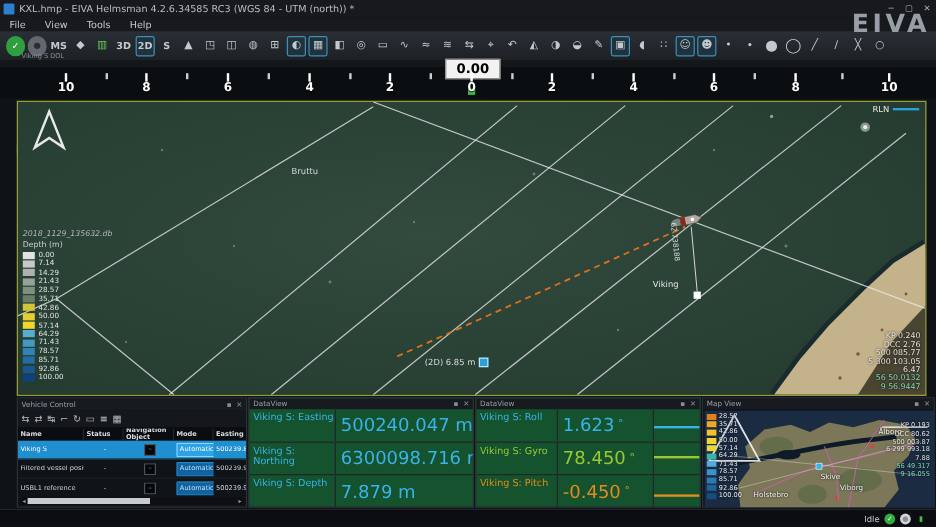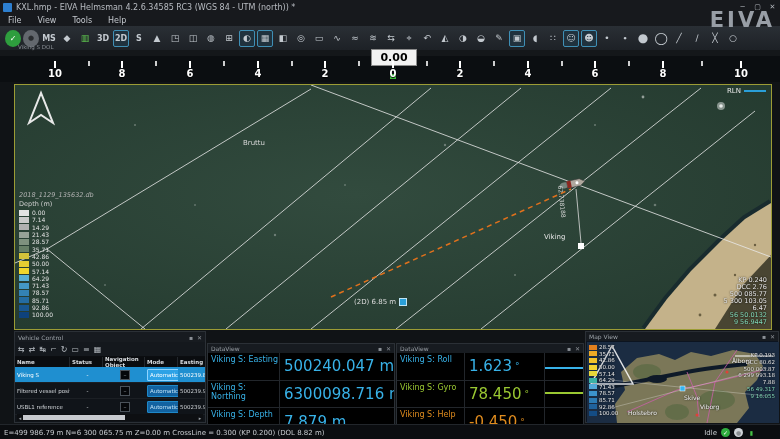--- a/index.html
+++ b/index.html
@@ -72,21 +72,21 @@
   .vcrow.sel{background:#1f8fd0;color:#fff;}
   .vcc{flex:0 0 auto;padding-left:2px;box-sizing:border-box;white-space:nowrap;overflow:hidden;}
   .vcbox{width:8px;height:8px;background:#05070a;border:1px solid #4a525a;color:#8a9096;font-size:6px;line-height:7px;text-align:center;margin:auto;}
   .vcbtn{width:32px;height:10px;font-size:5.5px;display:flex;align-items:center;justify-content:center;border-radius:1px;
          background:#1262a0;border:1px solid #1e88c8;color:#bfe2f6;}
   .sel .vcbtn{background:#2da2e6;border-color:#8fd4ff;color:#fff;}
   #vc-scroll{position:absolute;left:2px;right:2px;bottom:1px;height:7px;background:#0d0f12;display:flex;align-items:center;}
   #vc-scroll .arr{font-size:5px;color:#9aa0a6;width:6px;text-align:center;}
   #vc-thumb{height:5px;width:55%;background:#c8cbd0;}
   
-  .dv{background:#000000;margin-top:12px;}
+  .dv{background:#14532d;}
   #dv1{left:207px;top:331px;width:188px;height:92px;}
   #dv2{left:396px;top:331px;width:188px;height:92px;}
   .dvbody{display:flex;flex-direction:column;height:82px;}
   .dvrow{flex:1;display:flex;align-items:center;border-bottom:1px solid #22262b;overflow:hidden;}
   .dvrow:last-child{border-bottom:none;}
   .dvlab{width:72px;flex:0 0 auto;font-size:8px;padding:2px 0 0 3px;align-self:flex-start;border-right:1px solid #22262b;height:100%;box-sizing:border-box;}
   .dvval{font-size:15px;padding-left:4px;white-space:nowrap;}
   .dvunit{font-size:9px;margin-left:3px;}
   .dvspark{margin-left:auto;width:38px;height:100%;border-left:1px solid #22262b;position:relative;flex:0 0 auto;}
   .dvline{position:absolute;left:0;width:100%;height:2px;}
@@ -96,21 +96,21 @@
   #mv-scale{left:3px;top:12px;}
   .mvsr{display:flex;align-items:center;height:6.6px;}
   .mvsb{width:8px;height:5px;margin-right:2px;flex:0 0 auto;}
   .mvst{font-size:5.5px;color:#eaeaea;text-shadow:0 0 2px #000;}
   #mv-tri{left:8px;top:16px;}
   #mv-cities span{position:absolute;font-size:6px;color:#f2f2f2;text-shadow:0 0 2px #000;white-space:nowrap;}
   #mv-info{right:3px;top:20px;text-align:right;font-size:5.5px;line-height:6.8px;text-shadow:0 0 2px #000;}
   
   #statusbar{left:0;top:424px;width:780px;height:15px;background:#0b0d10;border-top:1px solid #22262b;display:flex;align-items:center;}
   #status-text{font-size:7px;color:#c8ccd0;padding-left:4px;}
-  #status-right{margin-left:auto;display:flex;align-items:center;gap:4px;padding-right:24px;}
+  #status-right{margin-left:auto;display:flex;align-items:center;gap:4px;padding-right:8px;}
   #idle{font-size:7px;color:#c8ccd0;}
   .sic{width:9px;height:9px;border-radius:50%;display:flex;align-items:center;justify-content:center;font-size:6px;}
 </style>
 </head>
 <body>
 
 <div id="titlebar" class="abs">
   <span id="appicon"></span>
   <span>KXL.hmp - EIVA Helmsman 4.2.6.34585 RC3 (WGS 84 - UTM (north)) *</span>
   <span id="wincontrols">
@@ -435,21 +435,21 @@
       </div>
       <div class="dvrow">
         <div class="dvlab" style="color: rgb(154, 200, 50); width: 68px;">Viking S: Gyro</div>
         <div class="dvval" style="color: rgb(154, 200, 50);">78.450</div>
         <span class="dvunit" style="color: rgb(154, 200, 50);">°</span>
         <div class="dvspark">
           <div class="dvline" style="background: rgb(154, 200, 50); top: 11px;"></div>
         </div>
       </div>
       <div class="dvrow">
-        <div class="dvlab" style="color: rgb(224, 140, 30); width: 68px;">Viking S: Help</div>
+        <div class="dvlab" style="color: rgb(224, 140, 30); width: 68px;">Viking S: Pitch</div>
         <div class="dvval" style="color: rgb(224, 140, 30);">-0.450</div>
         <span class="dvunit" style="color: rgb(224, 140, 30);">°</span>
         <div class="dvspark">
           <div class="dvline" style="background: rgb(224, 140, 30); top: 16px;"></div>
         </div>
       </div>
     </div>
 </div>
 
 <div id="mv" class="abs panel">
@@ -544,21 +544,20 @@
       <div style="color: rgb(228, 228, 228);">DCC 80.62</div>
       <div style="color: rgb(228, 228, 228);">500 003.87</div>
       <div style="color: rgb(228, 228, 228);">6 299 993.18</div>
       <div style="color: rgb(228, 228, 228);">7.88</div>
       <div style="color: rgb(130, 216, 184);">56 49.317</div>
       <div style="color: rgb(130, 216, 184);">9 16.055</div>
     </div>
 </div>
 
 <div id="statusbar" class="abs">
-  <span id="status-text">E=499 986.79 m  N=6 300 065.75 m  Z=0.00 m  CrossLine = 0.300 (KP 0.200)  (DOL 8.82 m)</span>
   <span id="status-right">
     <span id="idle">Idle</span>
   <span class="sic" style="background: rgb(47, 174, 62); color: rgb(255, 255, 255);">✓</span>
       <span class="sic" style="background: rgb(208, 212, 216); color: rgb(138, 142, 146);">●</span>
       <span class="sic" style="background: transparent; color: rgb(70, 192, 70);">▮</span>
     </span>
 </div>
 
 <span class="rlab abs" style="left: 55px;">10</span>
 <span class="rlab abs" style="left: 122px;">8</span>

